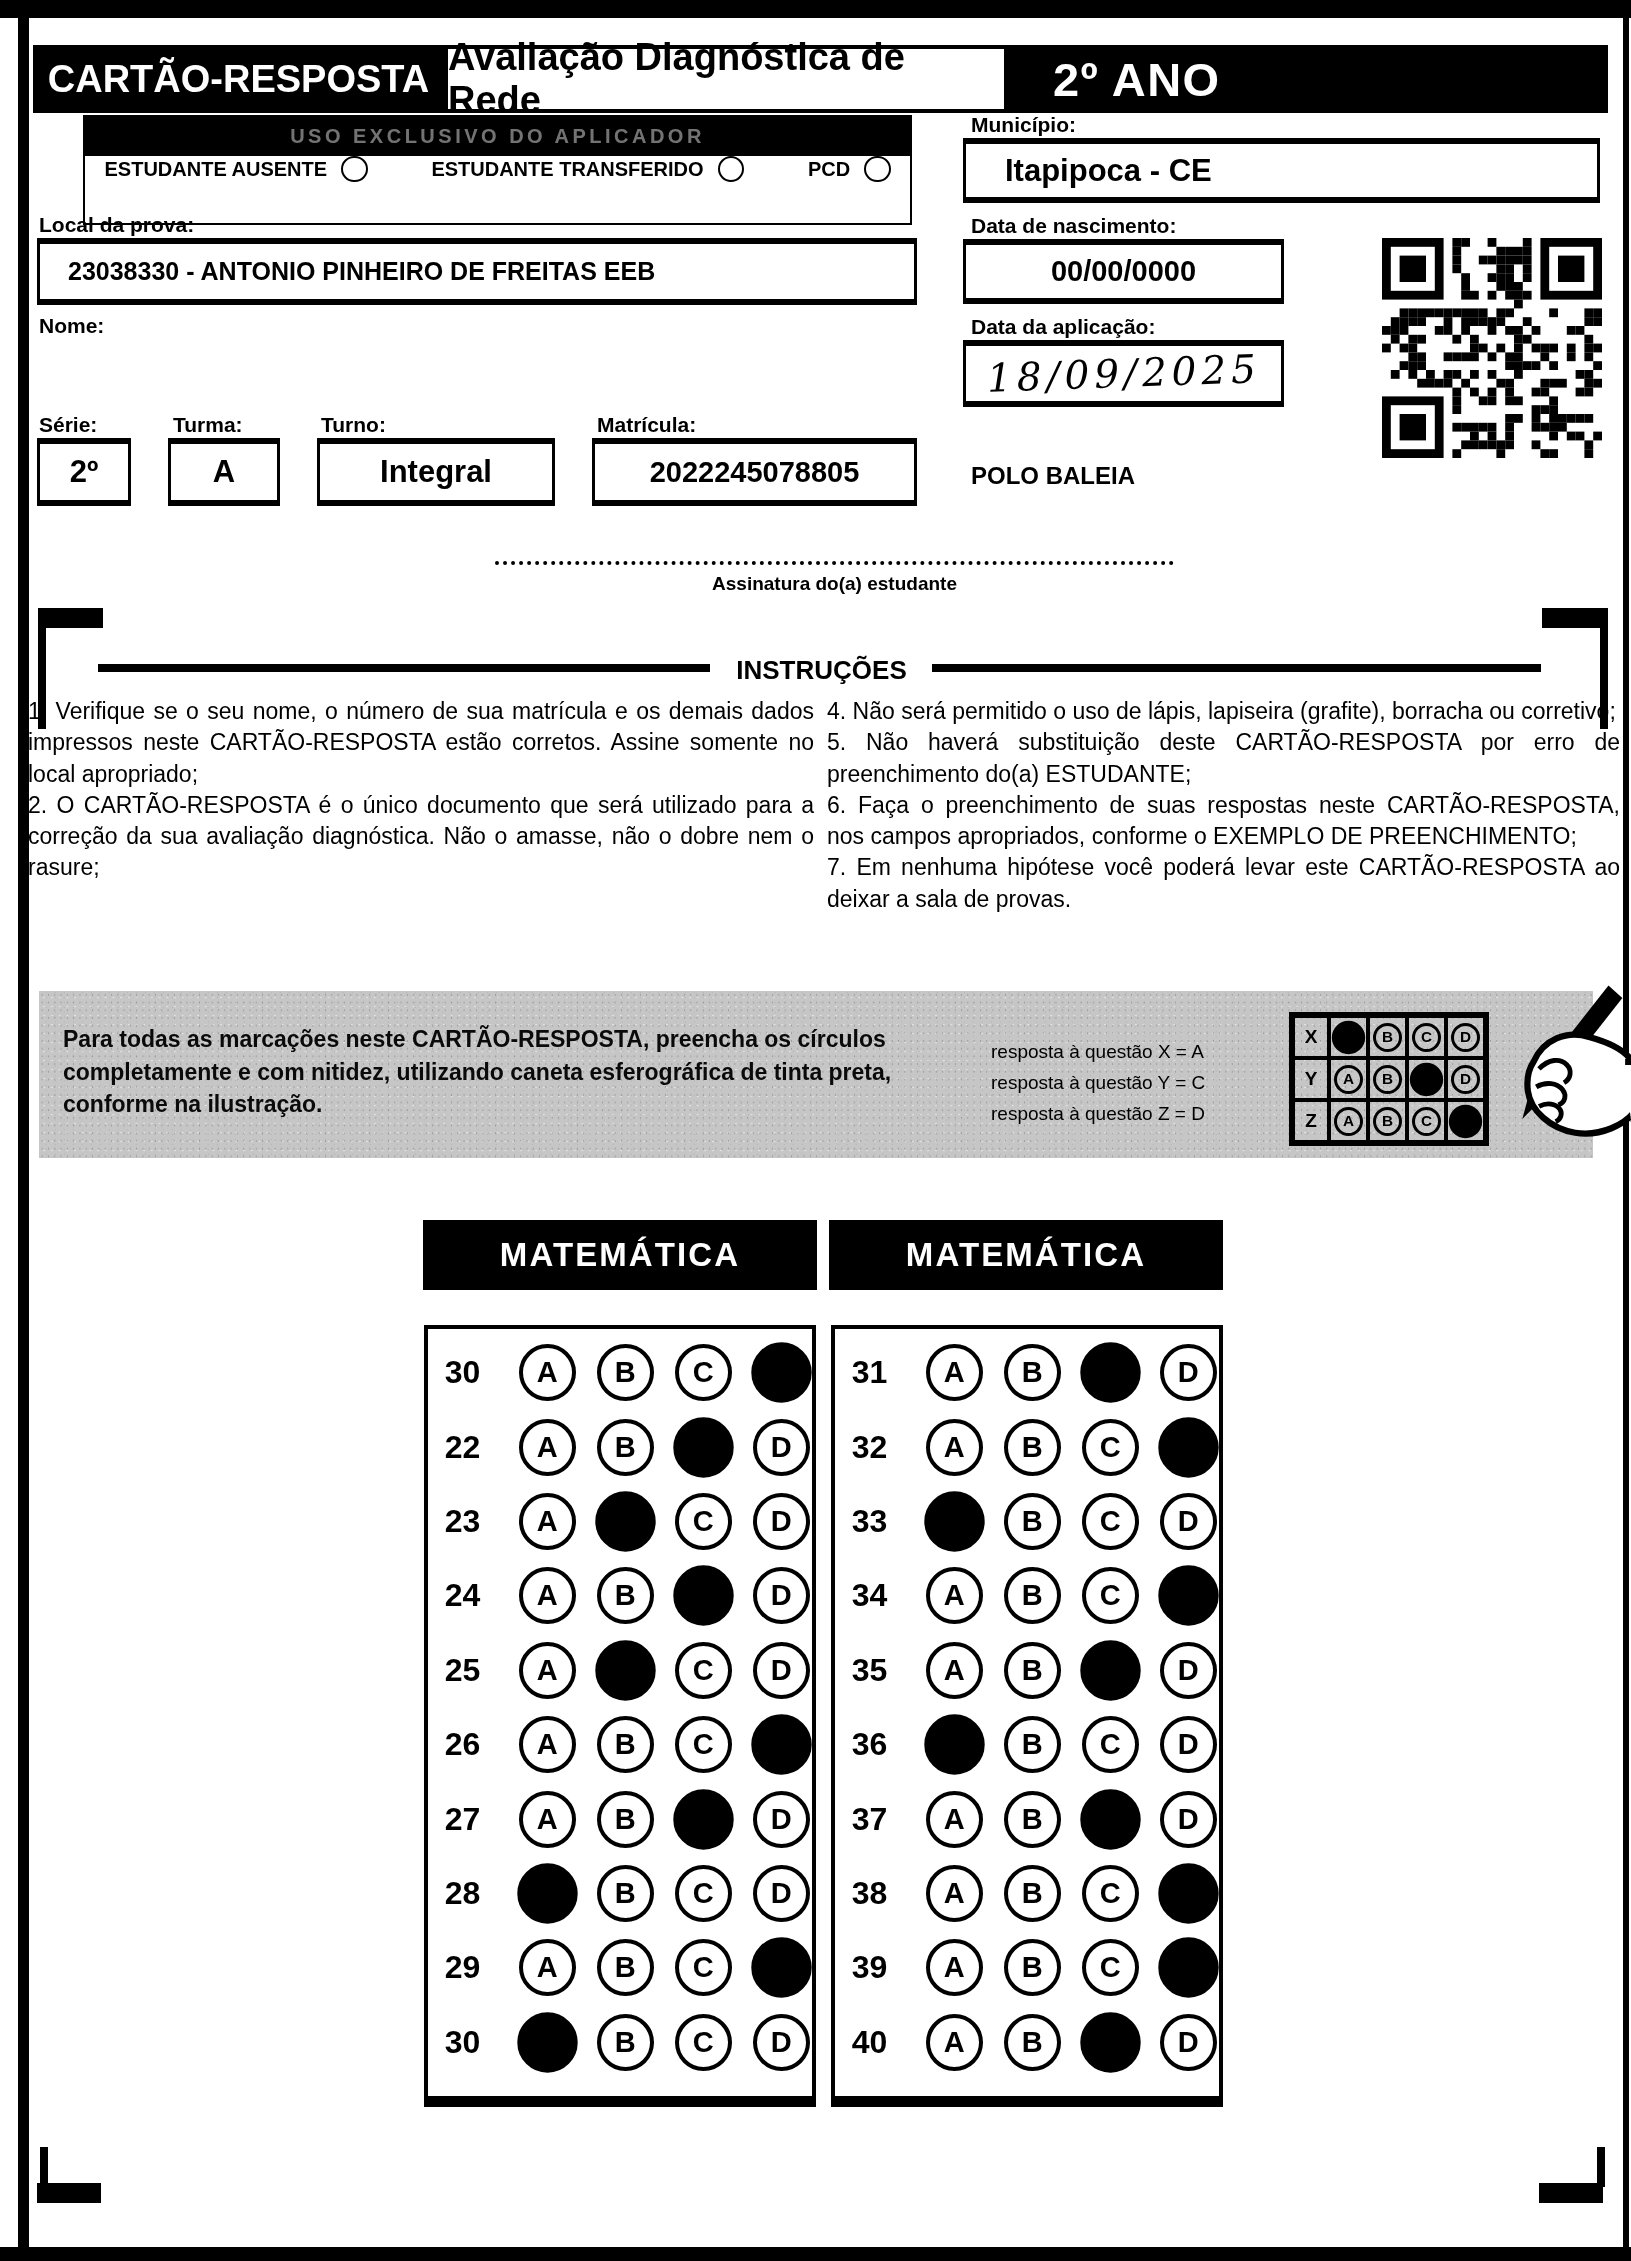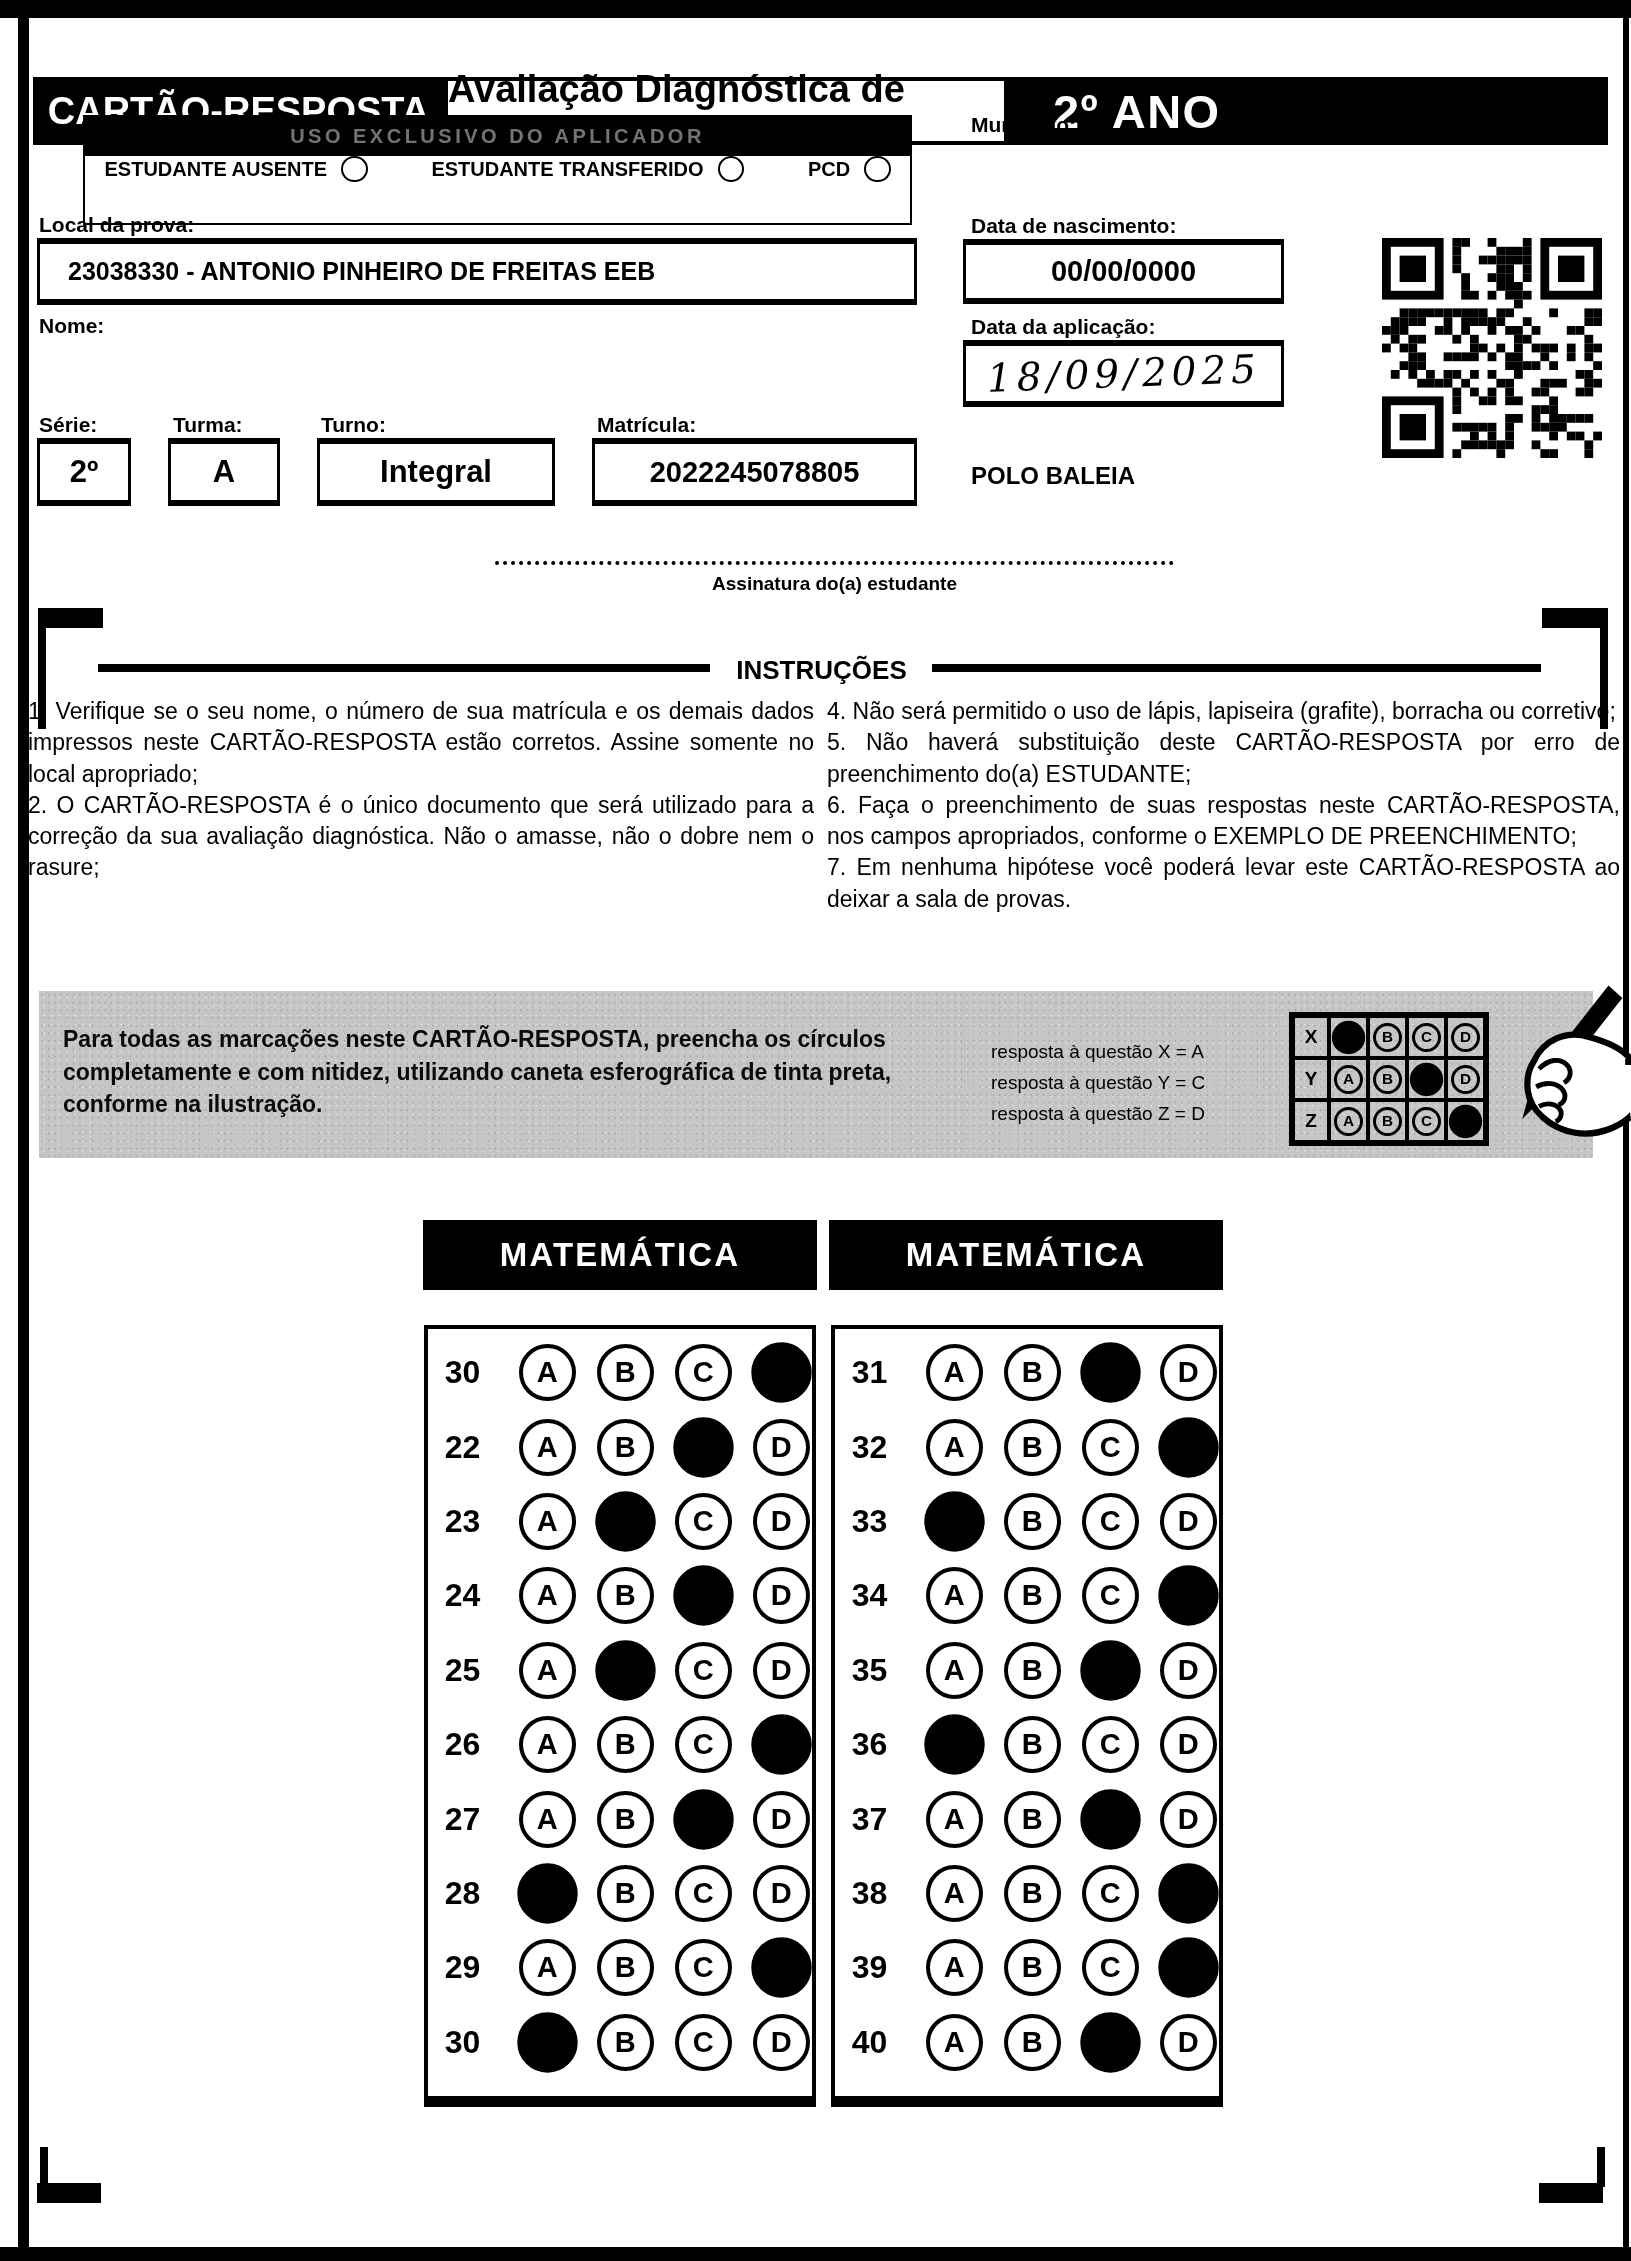--- a/index.html
+++ b/index.html
@@ -4,21 +4,21 @@
 <style>
   * { box-sizing: border-box; margin: 0; padding: 0; }
   html,body { background:#888; }
   body { font-family:"Liberation Sans", sans-serif; }
   .page { position:relative; width:1632px; height:2261px; background:#fff; color:#000; overflow:hidden; }
 
   .abs { position:absolute; }
   .bar { position:absolute; background:#000; }
 
   
-  .header-band { position:absolute; left:33px; top:45px; width:1575px; height:68px; display:flex;margin-top:32px; }
+  .header-band { position:absolute; left:33px; top:45px; width:1575px; height:68px; display:flex; }
   .hb-left  { width:411px; background:#000; color:#fff; display:flex; align-items:center; justify-content:center;
               font-size:38px; font-weight:700; }
   .hb-mid   { width:564px; background:#fff; border:4.9px solid #000; display:flex; align-items:center; justify-content:center;
               font-size:38px; font-weight:700; }
   .hb-right { flex:1; background:#000; color:#fff; display:flex; align-items:center; padding-left:45px;
               font-size:47px; font-weight:700; letter-spacing:1.4px; }
 
   
   .aplicador { position:absolute; left:83px; top:115px; width:829px; border:2.8px solid #000; background:#fff; }
   .aplicador-bar { height:39px; background:#000; display:flex; align-items:center; justify-content:center; }
@@ -123,20 +123,23 @@
   <div class="flabel" style="left:173px;top:413px;">Turma:</div>
   <div class="flabel" style="left:321px;top:413px;">Turno:</div>
   <div class="flabel" style="left:597px;top:413px;">Matrícula:</div>
 
   <div class="fbox center" style="left:37px;top:438px;width:94px;height:68px;font-size:31px;">2º</div>
   <div class="fbox center" style="left:168px;top:438px;width:112px;height:68px;font-size:31px;">A</div>
   <div class="fbox center" style="left:317px;top:438px;width:238px;height:68px;font-size:31px;">Integral</div>
   <div class="fbox center" style="left:592px;top:438px;width:325px;height:68px;font-size:29px;">2022245078805</div>
 
   <div class="flabel" style="left:971px;top:113px;">Município:</div>
+  <div class="fbox" style="left:963px;top:138px;width:637px;height:65px;padding-left:39px;font-size:31px;">
+    <span>Itapipoca - CE</span>
+  </div>
 
   <div class="flabel" style="left:971px;top:214px;">Data de nascimento:</div>
   <div class="fbox center" style="left:963px;top:239px;width:321px;height:65px;font-size:29px;">00/00/0000</div>
 
   <div class="flabel" style="left:971px;top:315px;">Data da aplicação:</div>
   <div class="fbox center" style="left:963px;top:340px;width:321px;height:67px;">
     <span class="handwritten">18/09/2025</span>
   </div>
 
   <svg class="abs" style="left:1382px;top:238px;" width="220" height="220" viewBox="0 0 316 316">

